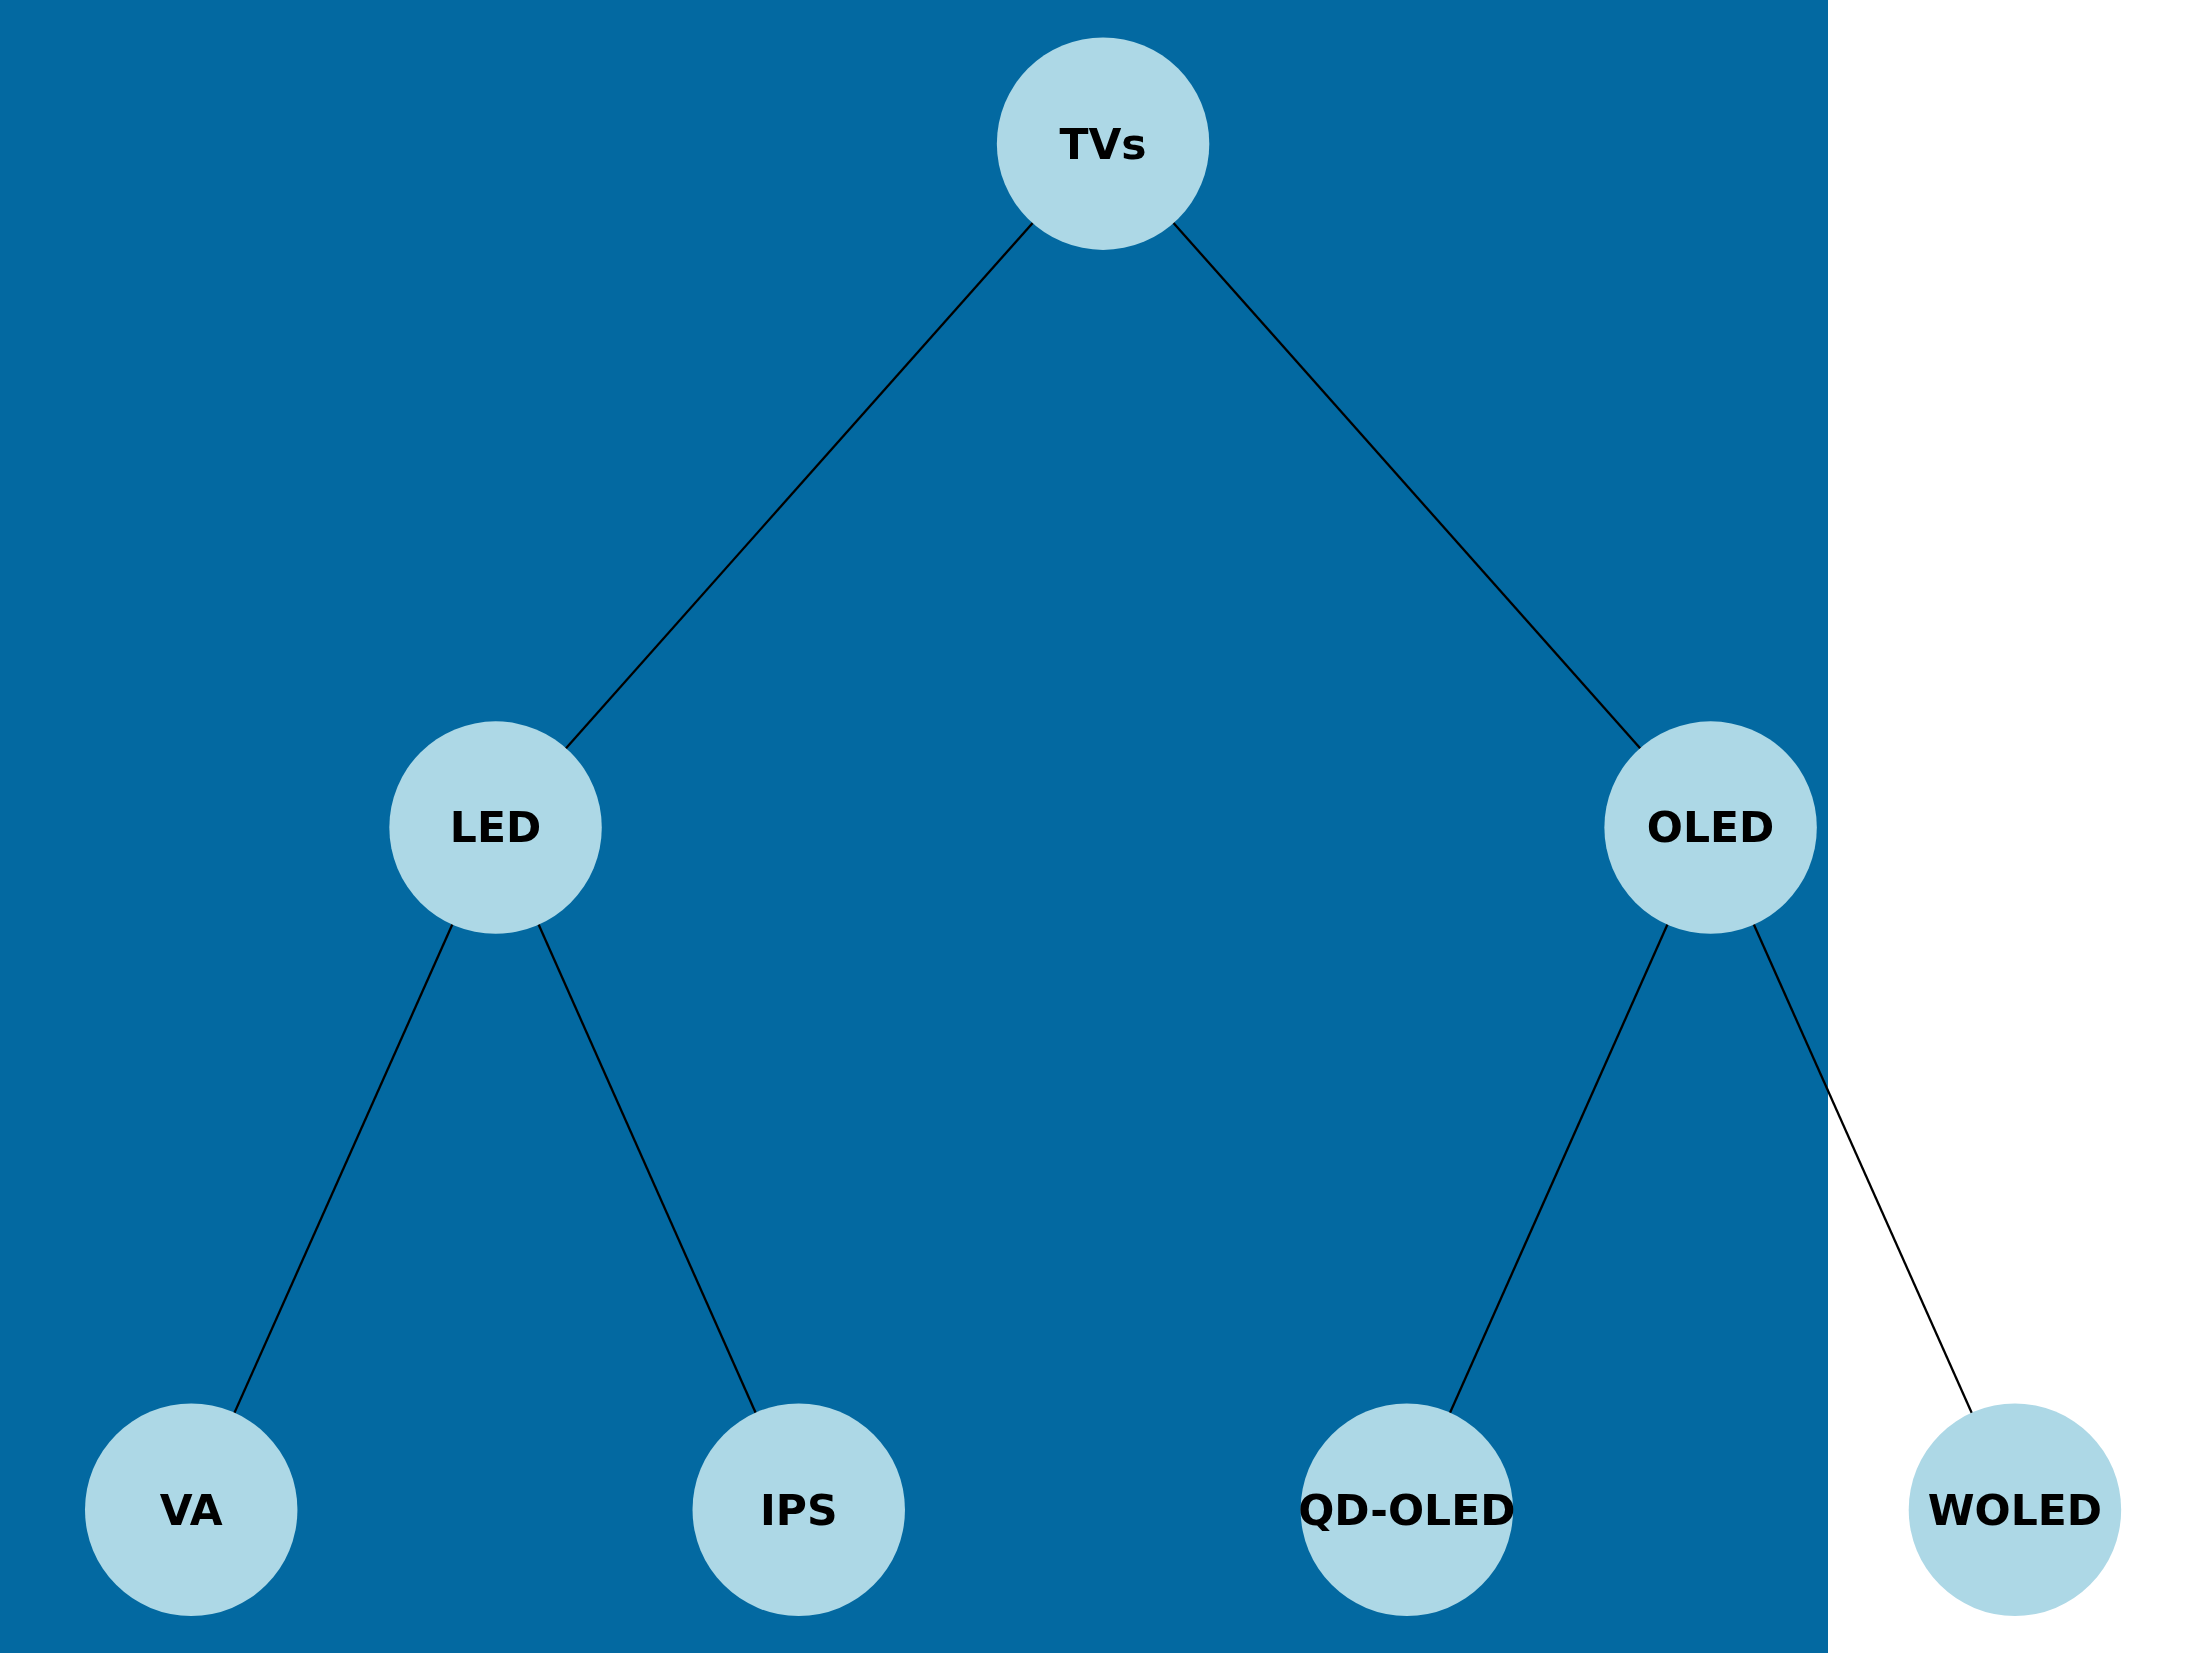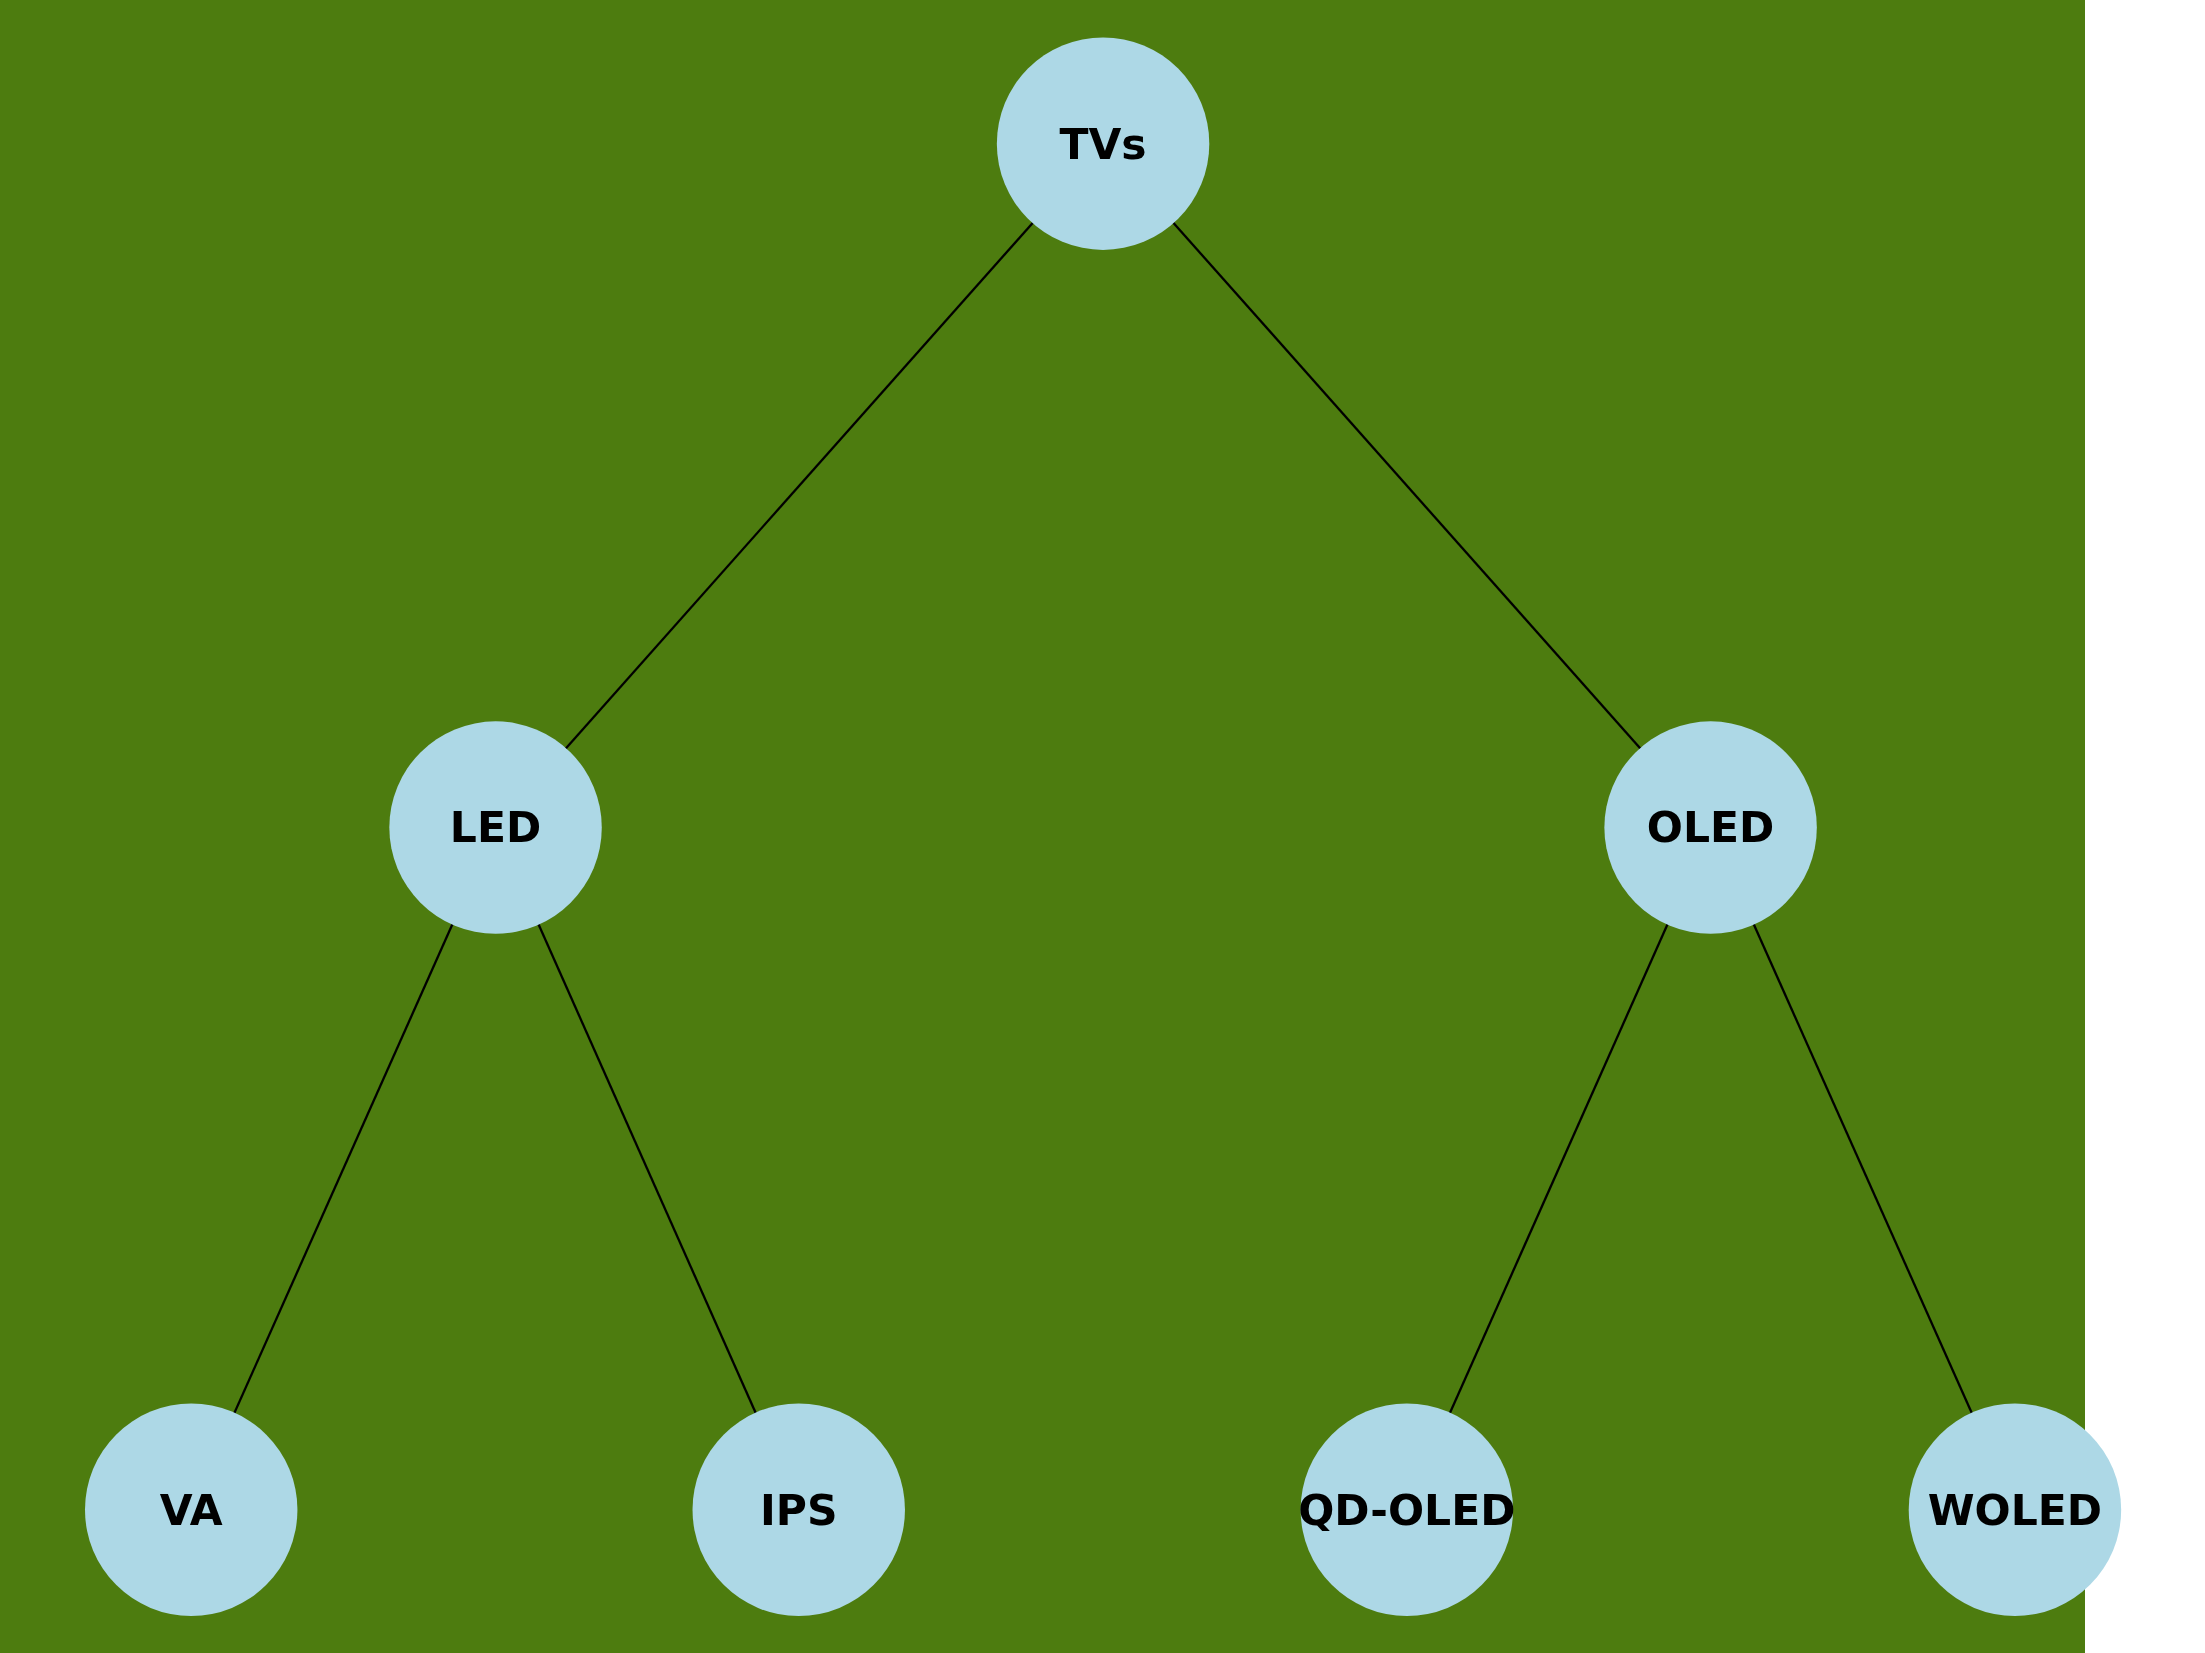--- a/index.html
+++ b/index.html
@@ -7,23 +7,23 @@
     padding: 0;
     background: #ffffff;
     width: 2205px;
     height: 1654px;
     overflow: hidden;
   }
   .canvas-wrap {
     position: absolute;
     top: 0;
     left: 0;
-    width: 2085px;
+    width: 1828px;
     height: 1654px;
-    background: #4d7c0f;
+    background: #0369a1;
   }
   svg {
     display: block;
   }
   svg text {
     font-family: "DejaVu Sans", "Liberation Sans", sans-serif;
     font-weight: bold;
   }
 </style>
 </head>

